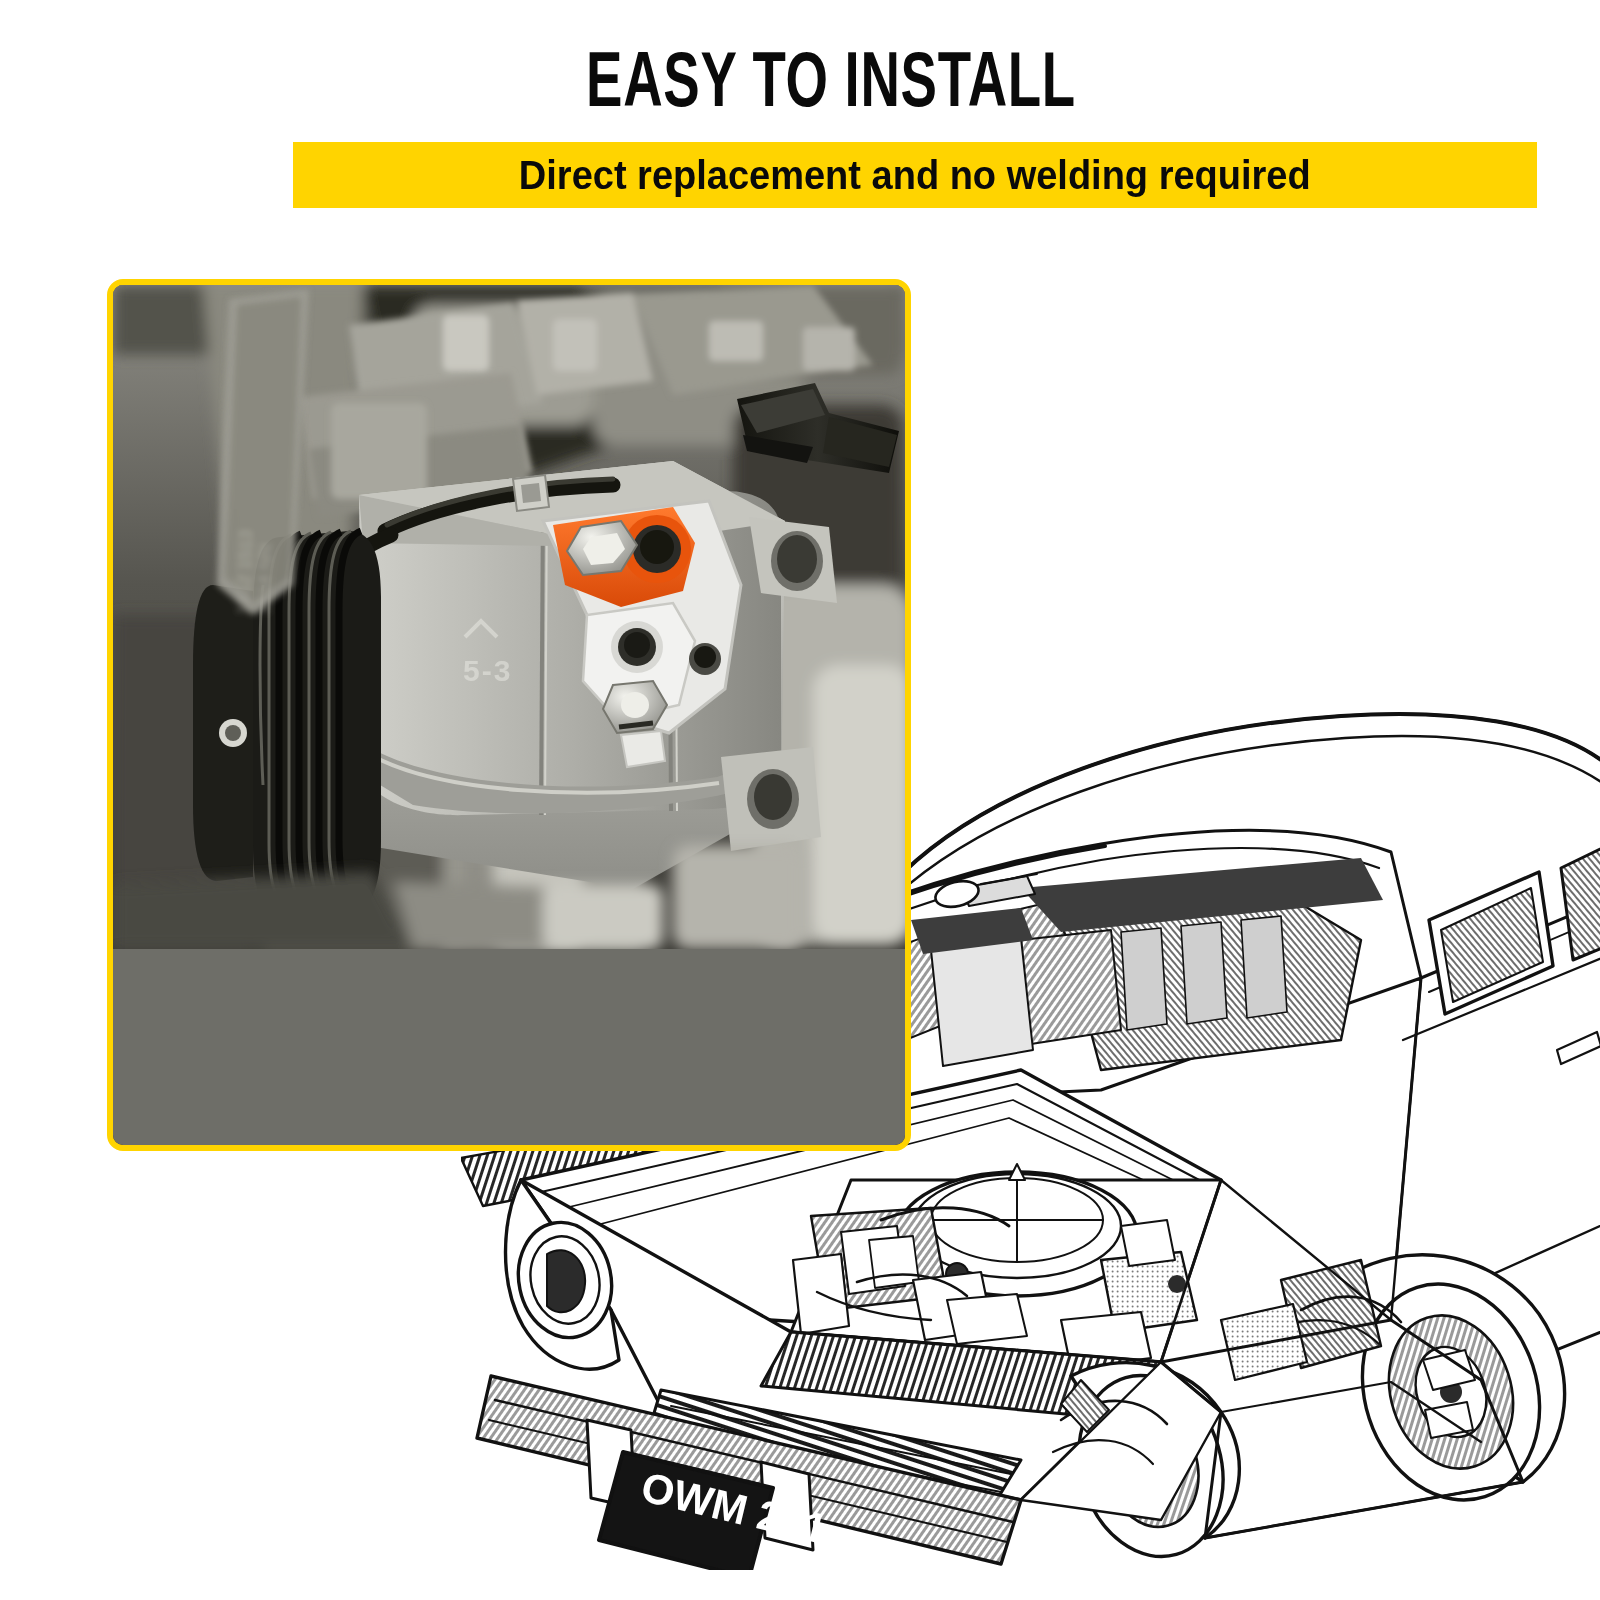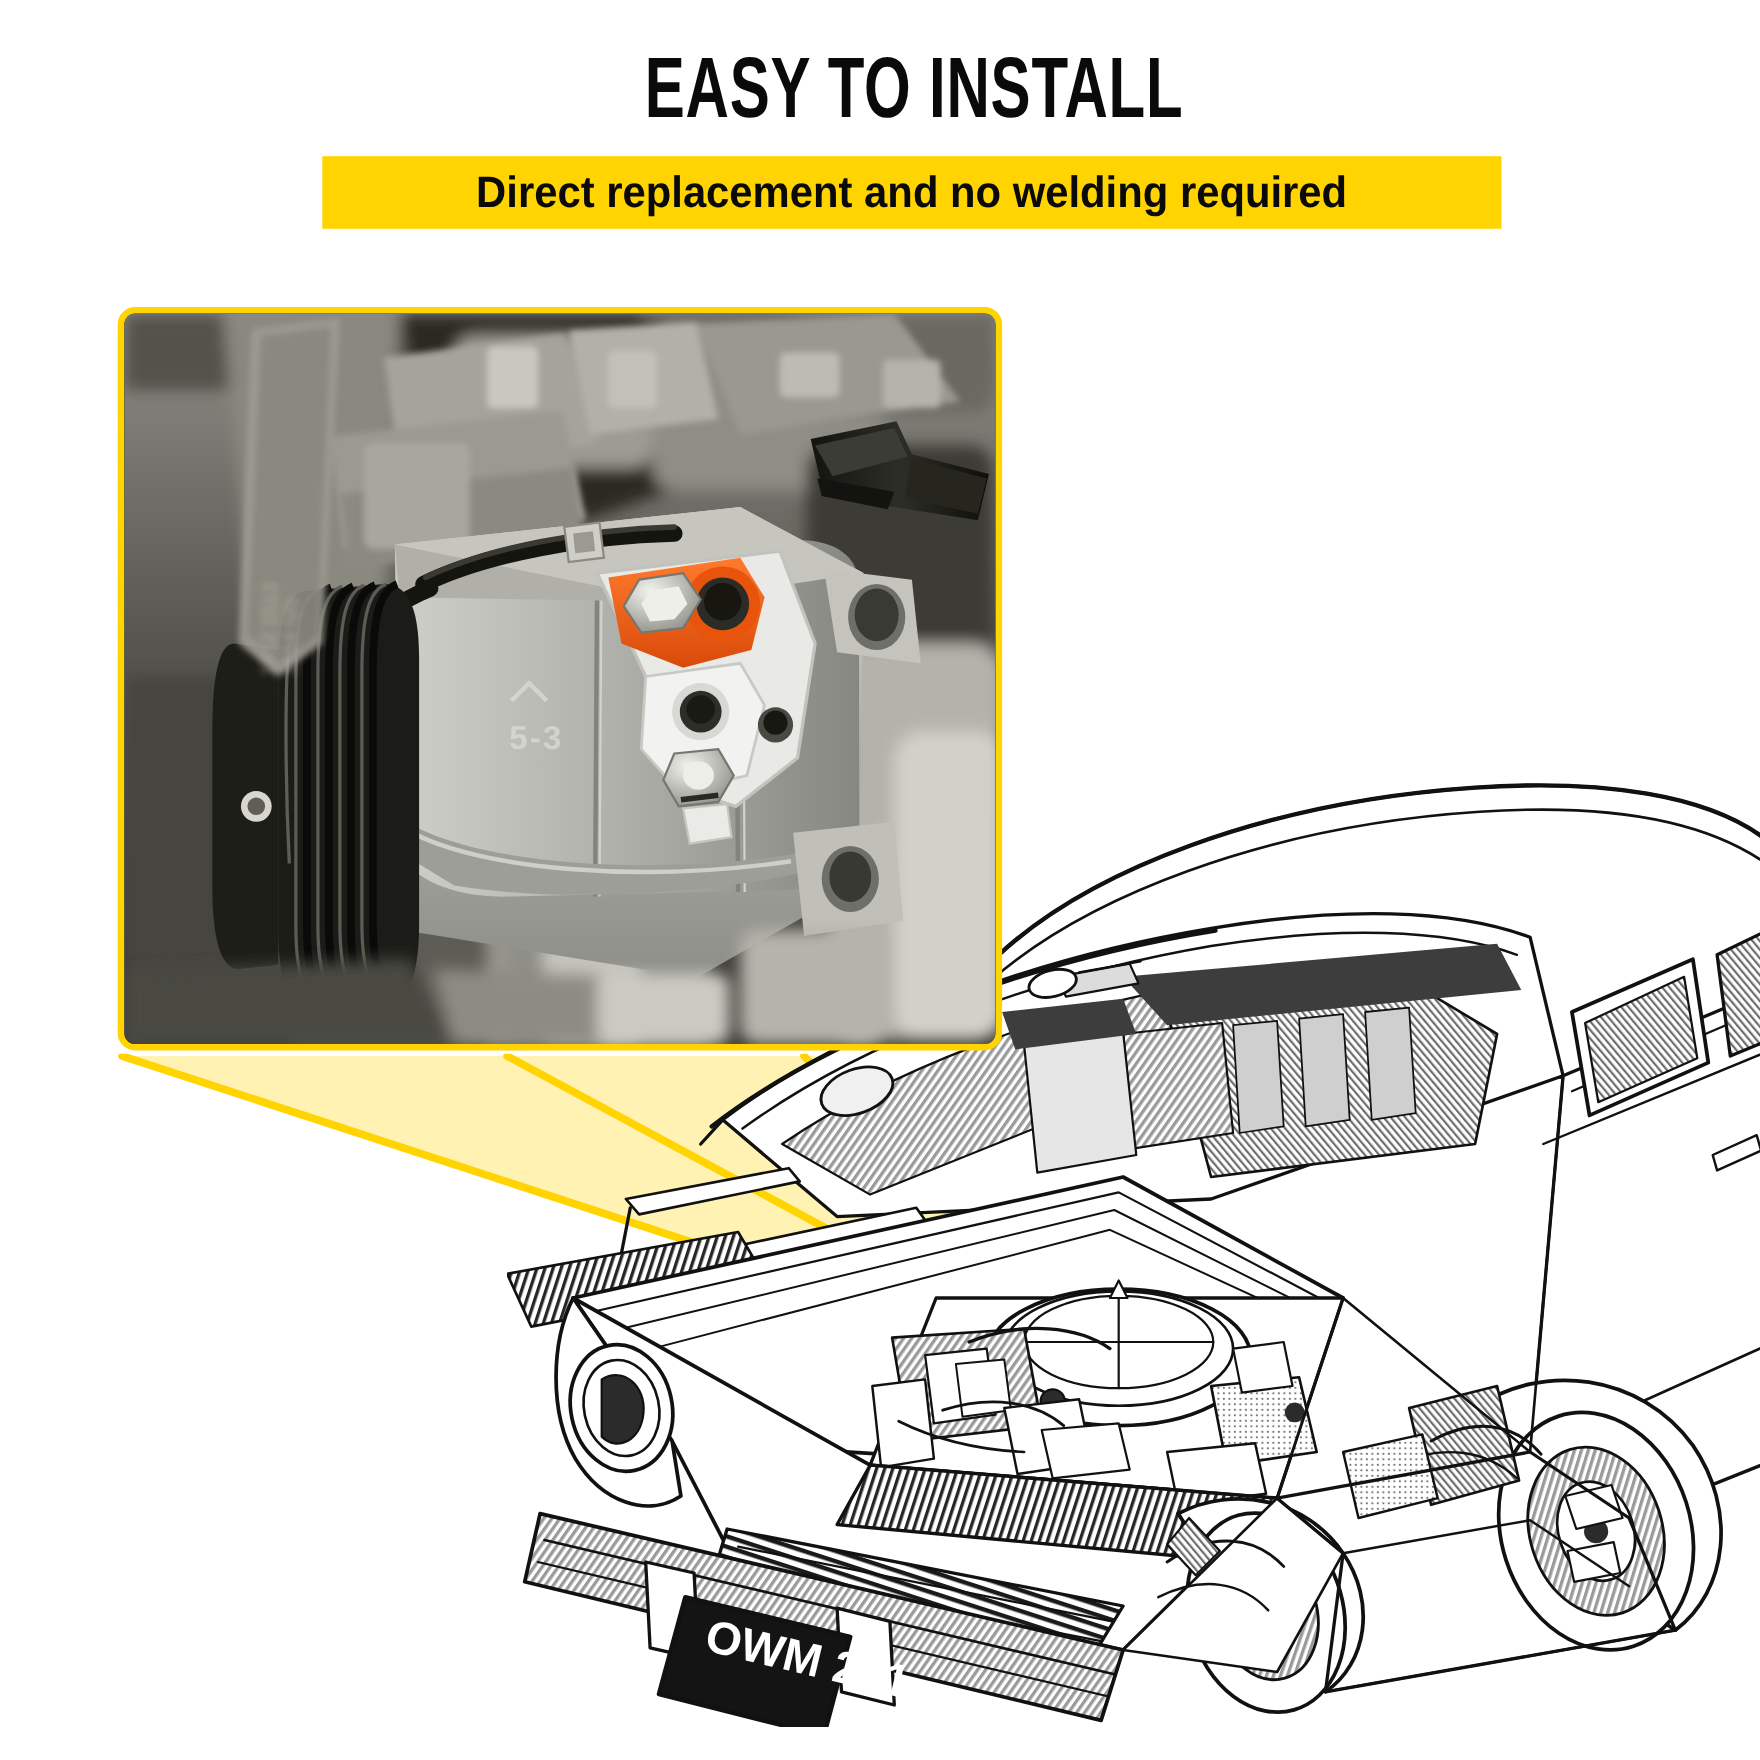--- a/index.html
+++ b/index.html
@@ -12,35 +12,35 @@
 
   
   .headline{
     position:absolute;left:0;top:40px;width:1600px;text-align:center;
     font-family:"Liberation Sans","DejaVu Sans",sans-serif;
     font-weight:700;font-size:78px;line-height:78px;letter-spacing:1px;
     color:#0a0a0a;transform:scaleX(.70);transform-origin:50% 0;
     white-space:nowrap;
   }
   .subbanner{
-    position:absolute;left:262px;top:142px;width:1072px;height:66px;
+    position:absolute;left:262px;top:142px;width:1244px;height:66px;
     background:#FFD400;display:flex;align-items:center;justify-content:center;
   }
   .subbanner-text{
     font-family:"Liberation Sans","DejaVu Sans",sans-serif;
     font-weight:700;font-size:40px;line-height:40px;color:#0a0a0a;
     white-space:nowrap;transform:scaleX(.95);
   }
 
   
   .cone{position:absolute;left:0;top:0;width:1600px;height:1600px;pointer-events:none;}
 
   
   .inset{
-    position:absolute;left:76px;top:279px;width:804px;height:676px;
+    position:absolute;left:76px;top:279px;width:804px;height:872px;
     border:6px solid #FFD400;border-radius:16px;overflow:hidden;
     background:#2b2b2b;box-sizing:border-box;
   }
   .inset-photo{position:absolute;inset:0;overflow:hidden;background:#6e6e68;}
 
   
   .car{position:absolute;left:430px;top:620px;width:1170px;height:950px;}
 </style>
 </head>
 <body>

